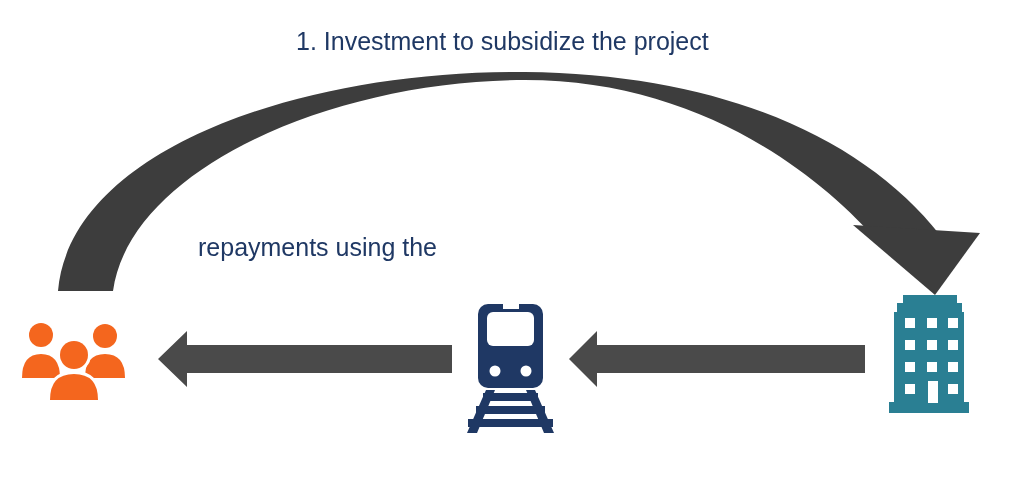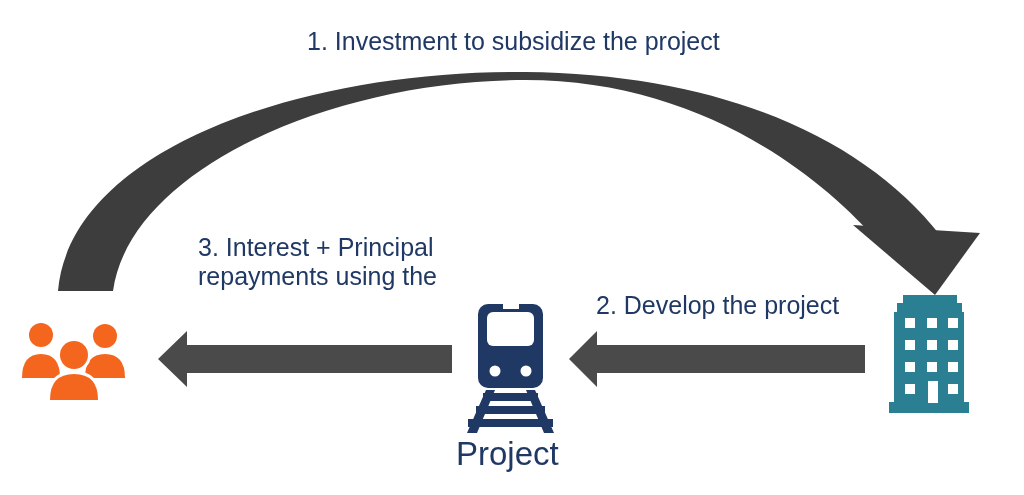--- a/index.html
+++ b/index.html
@@ -85,26 +85,23 @@
         <rect x="905" y="362" width="10" height="10"></rect>
         <rect x="927" y="362" width="10" height="10"></rect>
         <rect x="948" y="362" width="10" height="10"></rect>
         <rect x="905" y="384" width="10" height="10"></rect>
         <rect x="928" y="381" width="10" height="22"></rect>
         <rect x="948" y="384" width="10" height="10"></rect>
       </g>
     </g>
   </svg>
 
-  <div class="step-label" style="left:307px; top:27px;text-align:right;">1. Investment to subsidize the project</div>
+  <div class="step-label" style="left:296px; top:27px;text-align:right;">1. Investment to subsidize the project</div>
 
-  <div class="step-label" style="left:596px; top:291px;">2. Develop the project</div>
 
   <div class="step-label" style="left:198px; top:233px;">
-    <div>3. Interest + Principal</div>
     <div>repayments using the</div>
   </div>
 
 
-  <div class="entity-label" style="left:456px; top:435px;">Project</div>
 
 
 </div>
 
 </body></html>

